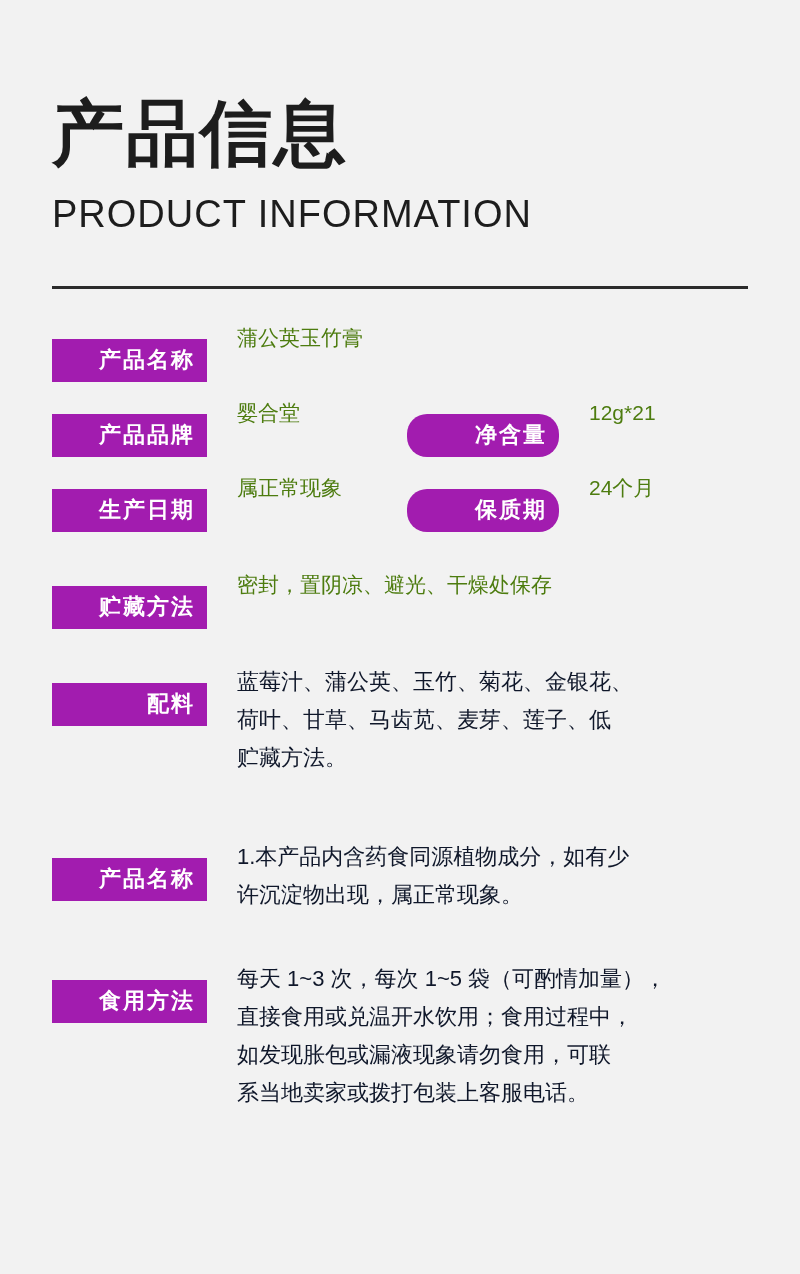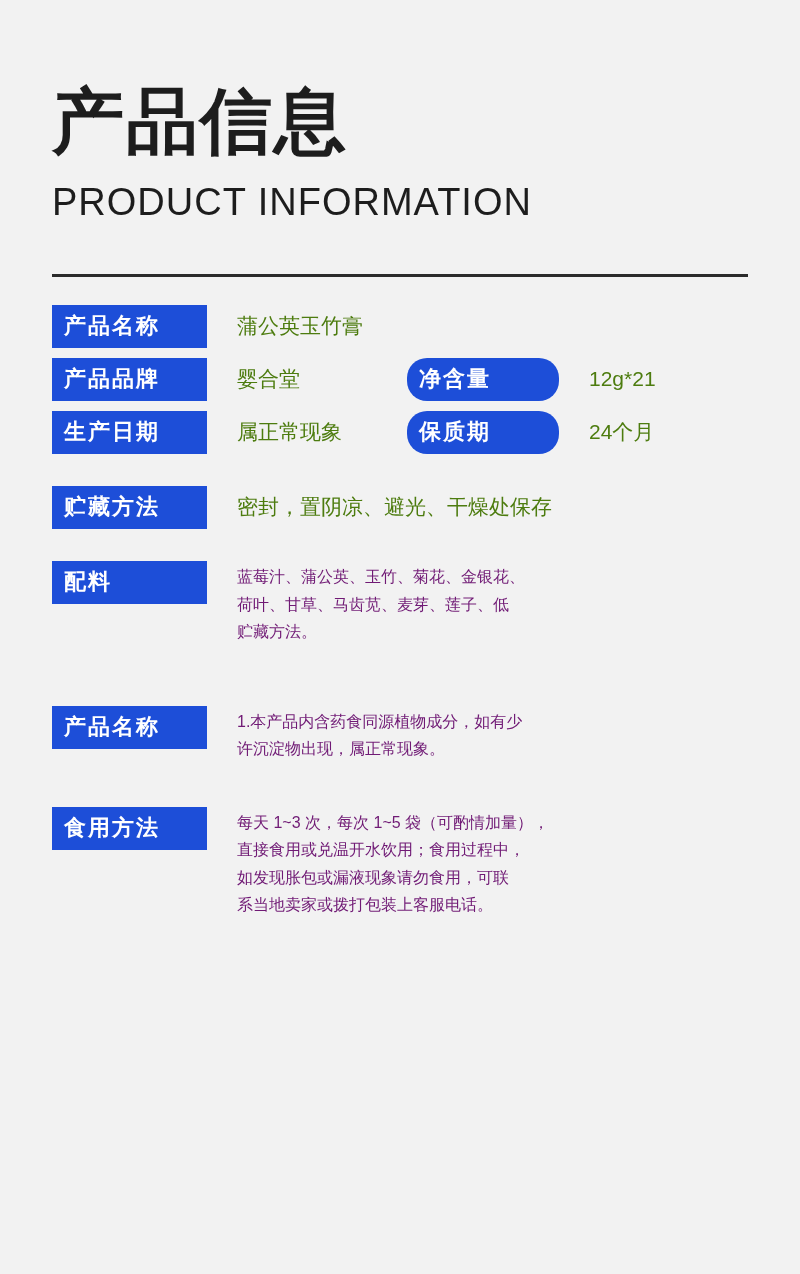--- a/index.html
+++ b/index.html
@@ -12,21 +12,21 @@
     background: #f2f2f2;
     font-family: "Liberation Sans", "DejaVu Sans", sans-serif;
     color: #1a1a1a;
     overflow: hidden;
   }
   .page {
     position: relative;
     width: 800px;
     height: 1274px;
     box-sizing: border-box;
-    padding: 0 52px;
+    padding: 12px 52px;
   }
   .title-cn {
     font-size: 72px;
     font-weight: bold;
     letter-spacing: 2px;
     line-height: 1;
     margin: 0;
     padding-top: 85px;
     color: #1d1d1d;
   }
@@ -47,51 +47,52 @@
   }
   .rows {
     margin-top: 28px;
   }
   .row {
     display: flex;
     align-items: flex-start;
     margin-bottom: 10px;
   }
   .tag {
-    background: #1d4ed8;
+    background: #a21caf;
     color: #ffffff;
     font-size: 22px;
     font-weight: bold;
     letter-spacing: 2px;
     line-height: 1;
     padding: 10px 12px 11px 12px;
-    text-align: left;
+    text-align: right;
     box-sizing: border-box;
     flex: 0 0 auto;
     white-space: nowrap;
+    margin-top: 22px;
   }
   .tag.w4 { width: 155px; }
   .tag.w-mid { width: 152px; border-radius: 20px; }
   .value {
     font-size: 21px;
     line-height: 1.45;
     color: #4d7c0f;
     padding-left: 30px;
     padding-top: 6px;
     flex: 0 0 auto;
   }
   .value.grow { flex: 1 1 auto; padding-right: 4px; }
   .value.col1 { width: 170px; }
   .block-row { margin-bottom: 4px; }
   .para {
-    font-size: 16px;
+    font-size: 22px;
     line-height: 1.72;
     padding-left: 30px;
     padding-top: 2px;
-    color: #701a75;
+    color: #0f172a;
     flex: 1 1 auto;
   }
   .para-line { display: block; white-space: nowrap; }
   .gap-lg { height: 56px; }
   .gap-md { height: 40px; }
   .gap-sm { height: 22px; }
 </style>
 </head>
 <body>
 

